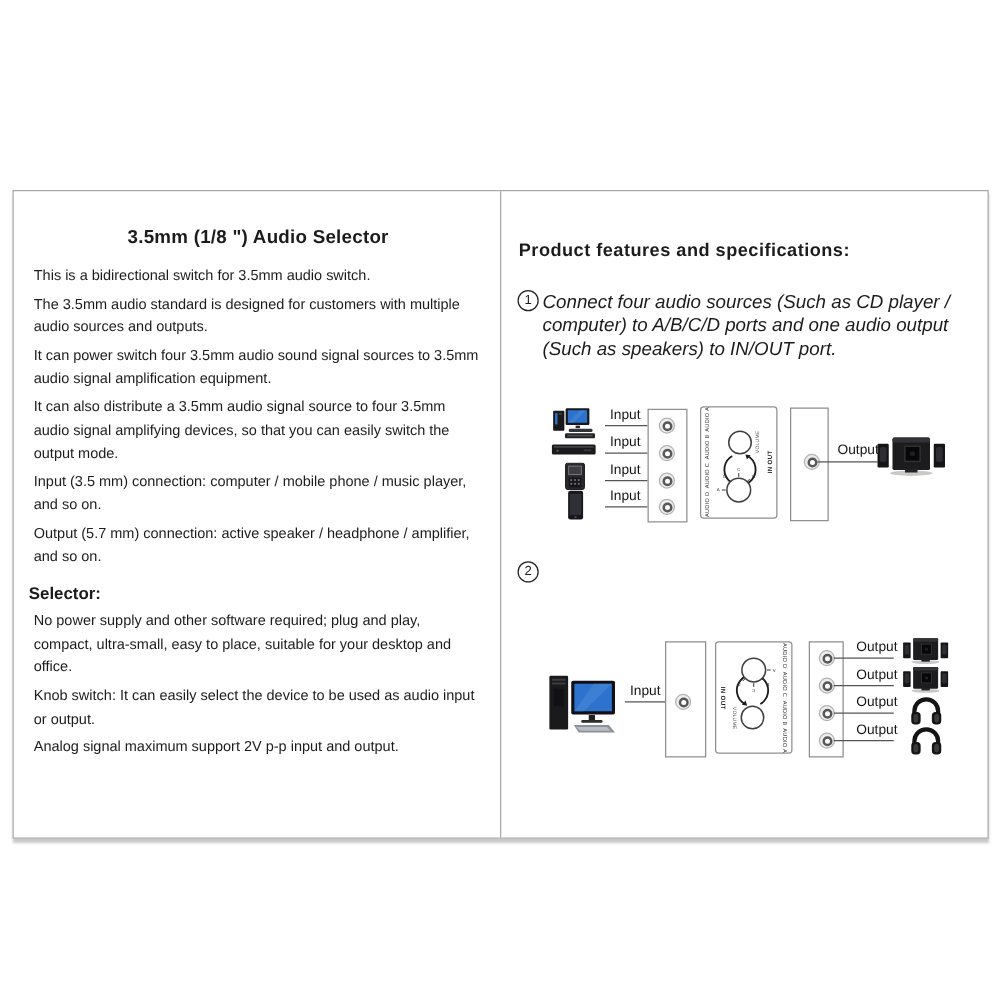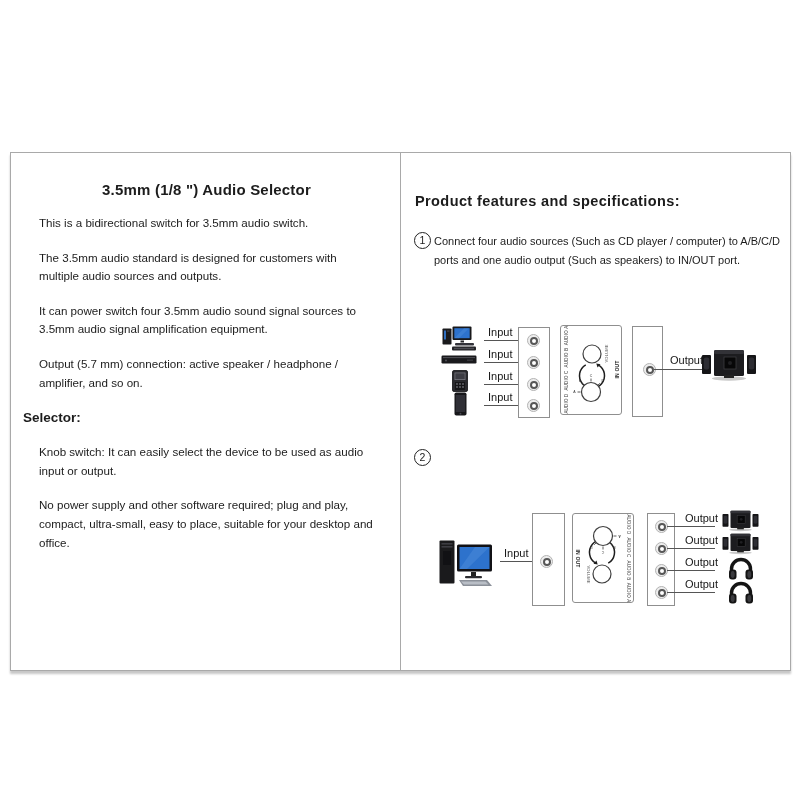--- a/index.html
+++ b/index.html
@@ -10,31 +10,31 @@
   .sheet{
     position:absolute;left:10px;top:152px;width:779px;height:517px;
     background:#fff;border:1px solid #a9a9a9;
     box-shadow:0 3px 2px rgba(0,0,0,.22);
   }
   .divider{position:absolute;left:389px;top:0;width:1px;height:100%;background:#a9a9a9;}
   
   .col-left{position:absolute;left:0;top:0;width:389px;height:100%;box-sizing:border-box;padding:28px 10px 0 12px;}
   .doc-title{font-size:15px;font-weight:bold;text-align:center;margin:0 0 14px 0;letter-spacing:.2px;}
   .shead{font-size:13.5px;font-weight:bold;margin:0;line-height:19px;}
-  .col-left p{font-size:11.6px;line-height:18.6px;margin:16px;}
+  .col-left p{font-size:11.6px;line-height:18.6px;margin:4px;}
   .io-group{margin-top:13px;}
   .feature-head{margin-top:10px;}
   
   .col-right{position:absolute;left:390px;top:0;width:389px;height:100%;}
   .rhead{position:absolute;left:14px;top:40px;font-size:14.5px;font-weight:bold;letter-spacing:.4px;white-space:nowrap;}
   .item-circle{
     position:absolute;left:13px;width:15px;height:15px;border:1px solid #222;border-radius:50%;
     font-size:10.5px;line-height:15px;text-align:center;font-weight:normal;
   }
-  .item-text{position:absolute;left:33px;width:354px;font-size:11px;line-height:19px;}
+  .item-text{position:absolute;left:33px;width:354px;font-size:15px;line-height:19px;font-style:italic;}
   .diagram{position:absolute;left:0;width:389px;}
   .dlabel{position:absolute;font-size:11px;color:#161616;white-space:nowrap;}
   .dline{position:absolute;height:1px;background:#555;}
   .panel{position:absolute;background:#fff;border:1px solid #8f8f8f;box-sizing:border-box;}
   .jack{
     position:absolute;width:13px;height:13px;box-sizing:border-box;border:1px solid #b3b3b3;
     border-radius:50%;background:#ededed;display:flex;align-items:center;justify-content:center;
   }
   .jack i{display:block;width:8px;height:8px;box-sizing:border-box;border:2px solid #575757;border-radius:50%;background:#fff;}
   .seldev{position:absolute;width:62px;height:90px;background:#fff;border:1px solid #8f8f8f;border-radius:3px;box-sizing:border-box;}
@@ -57,26 +57,29 @@
 
 <div class="sheet">
   <div class="divider"></div>
 
   <div class="col-left">
     <h1 class="doc-title">3.5mm (1/8 ") Audio Selector</h1>
 
     <p>This is a bidirectional switch for 3.5mm audio switch.</p>
     <p>The 3.5mm audio standard is designed for customers with multiple audio sources and outputs.</p>
     <p>It can power switch four 3.5mm audio sound signal sources to 3.5mm audio signal amplification equipment.</p>
-
+    <p>It can also distribute a 3.5mm audio signal source to four 3.5mm audio signal amplifying devices, so that you can easily switch the output mode.</p>
+
+    <p class="io-group">Input (3.5 mm) connection: computer / mobile phone / music player, and so on.</p>
     <p>Output (5.7 mm) connection: active speaker / headphone / amplifier, and so on.</p>
 
     <h2 class="shead feature-head">Selector:</h2>
+    <p>No power supply and other software required; plug and play, compact, ultra-small, easy to place, suitable for your desktop and office.</p>
     <p>Knob switch: It can easily select the device to be used as audio input or output.</p>
-    <p>No power supply and other software required; plug and play, compact, ultra-small, easy to place, suitable for your desktop and office.</p>
+    <p>Analog signal maximum support 2V p-p input and output.</p>
   </div>
 
   <div class="col-right">
     <div class="rhead">Product features and specifications:</div>
 
     <span class="item-circle" style="top:79px;">1</span>
     <div class="item-text" style="top:79px;">Connect four audio sources (Such as CD player / computer) to A/B/C/D ports and one audio output (Such as speakers) to IN/OUT port.</div>
 
     <div class="diagram" style="top:165px;height:135px;">
 

